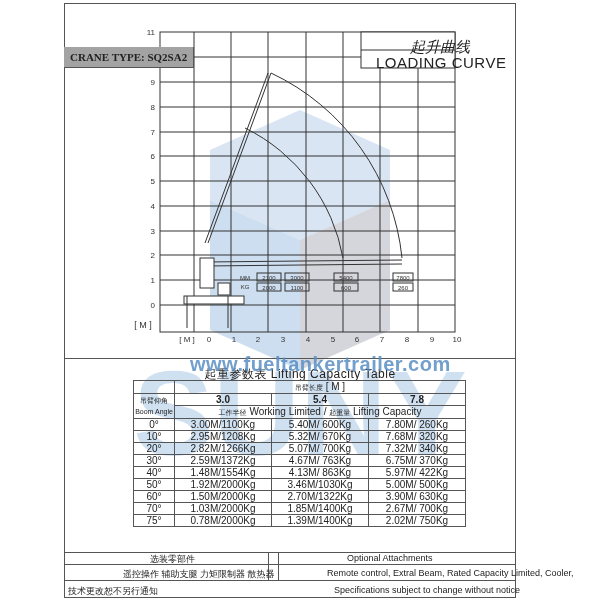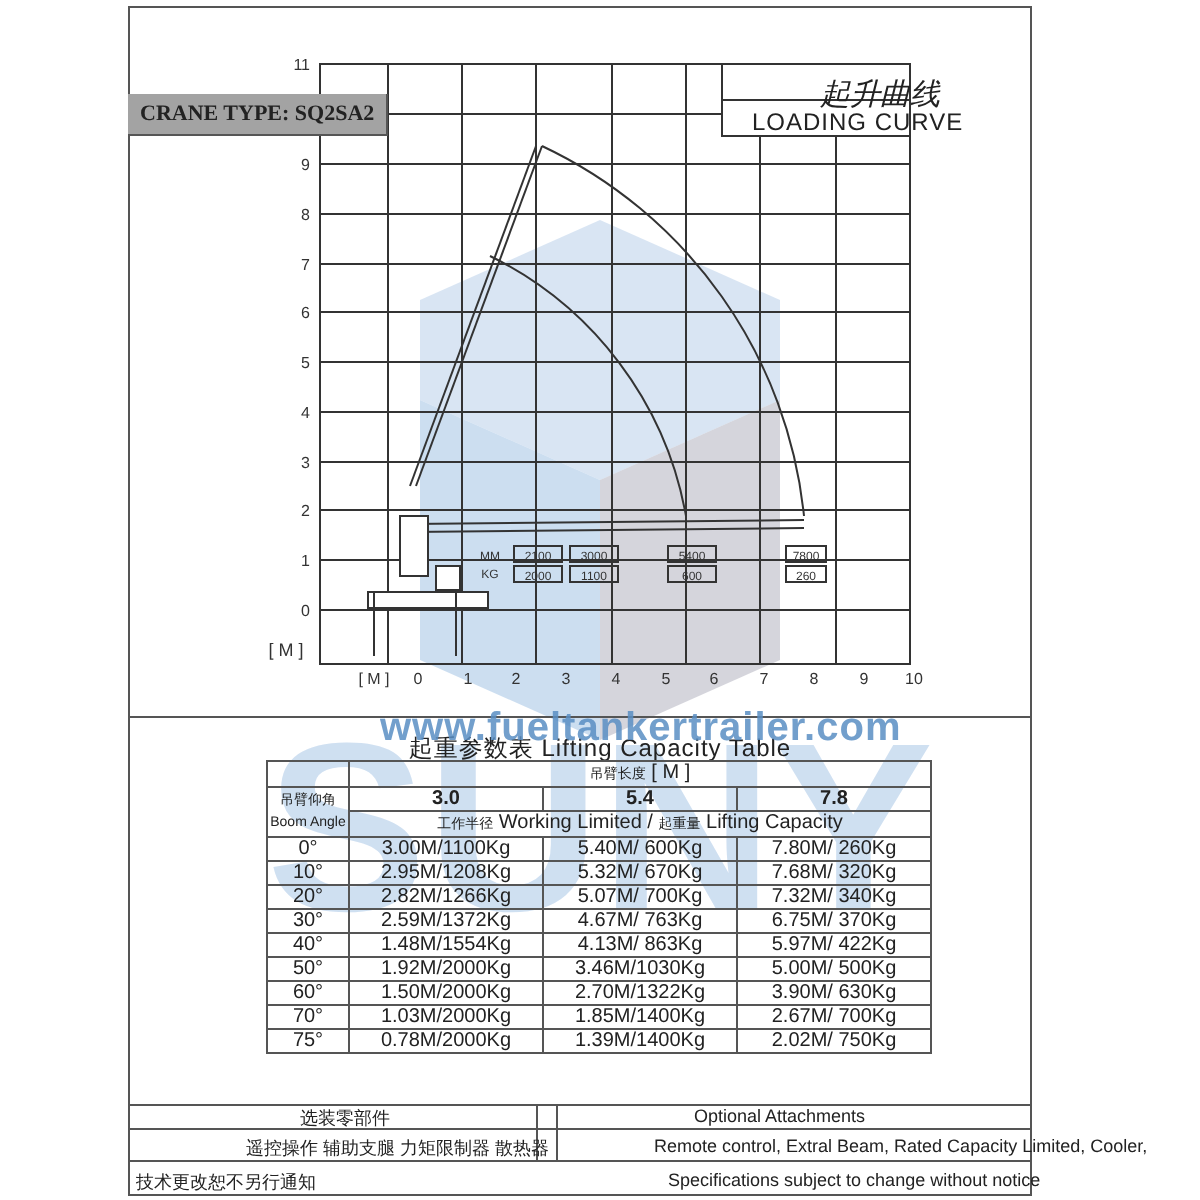--- a/index.html
+++ b/index.html
@@ -122,21 +122,21 @@
     <text x="346" y="280">5400</text>
       <text x="346" y="290">600</text>
     <rect x="393" y="273" width="20" height="8" fill="none" stroke="#333"></rect>
     <rect x="393" y="283" width="20" height="8" fill="none" stroke="#333"></rect>
     <text x="403" y="280">7800</text>
       <text x="403" y="290">260</text>
   </g>
 </svg>
 
 <div style="position:absolute;left:410px;top:38px;font-size:15px;z-index:3;font-style:italic;">起升曲线</div>
-<div style="position:absolute;left:376px;top:54px;font-size:12px;letter-spacing:0.5px;z-index:3;">LOADING CURVE</div>
+<div style="position:absolute;left:376px;top:54px;font-size:15px;letter-spacing:0.5px;z-index:3;">LOADING CURVE</div>
 
 <div class="watermark-url">www.fueltankertrailer.com</div>
 <div class="hr" style="top:358px;"></div>
 
 <div class="table-title">起重参数表   Lifting Capacity Table</div>
 
 <table class="cap">
   <tbody>
       <tr>
     <td class="angle"></td>

